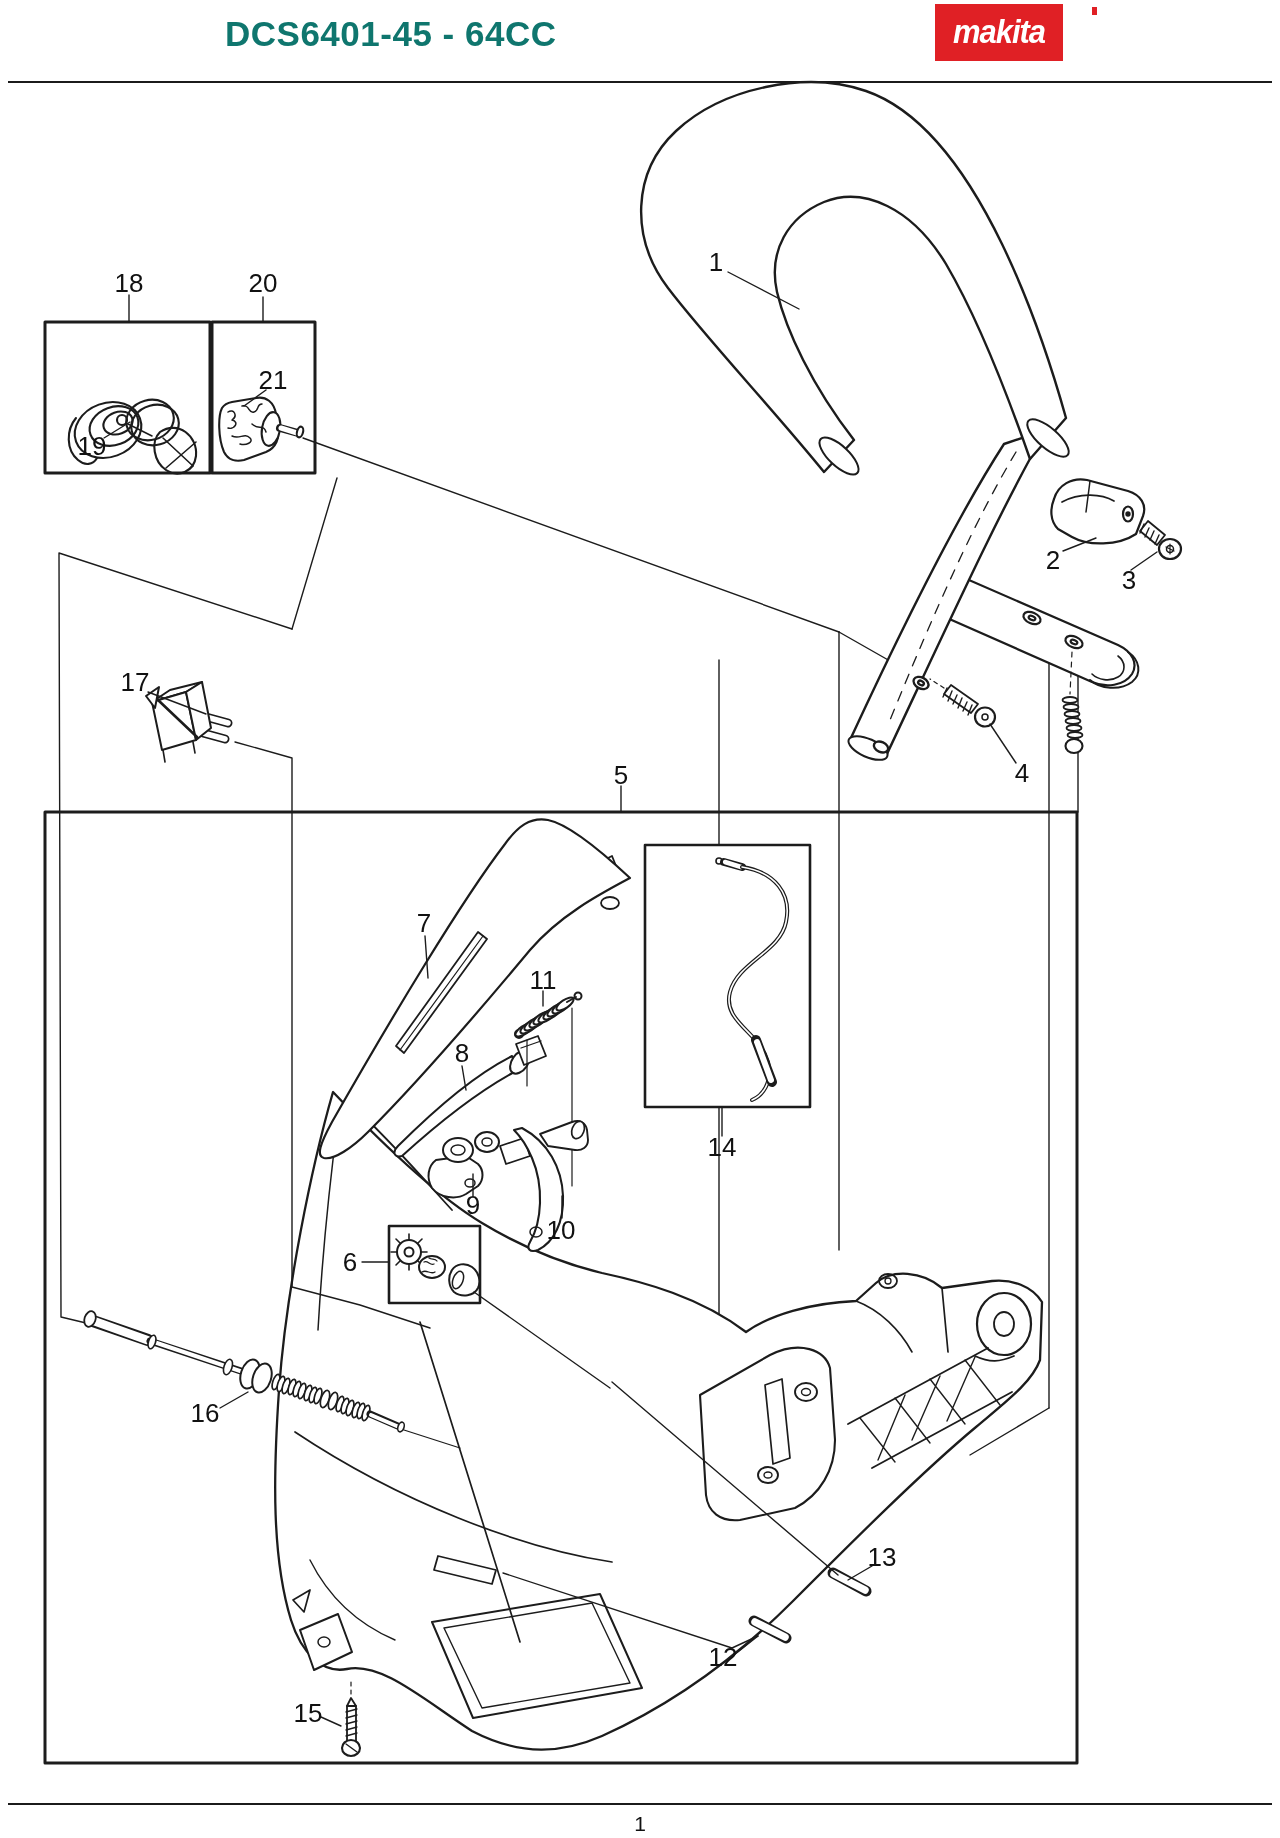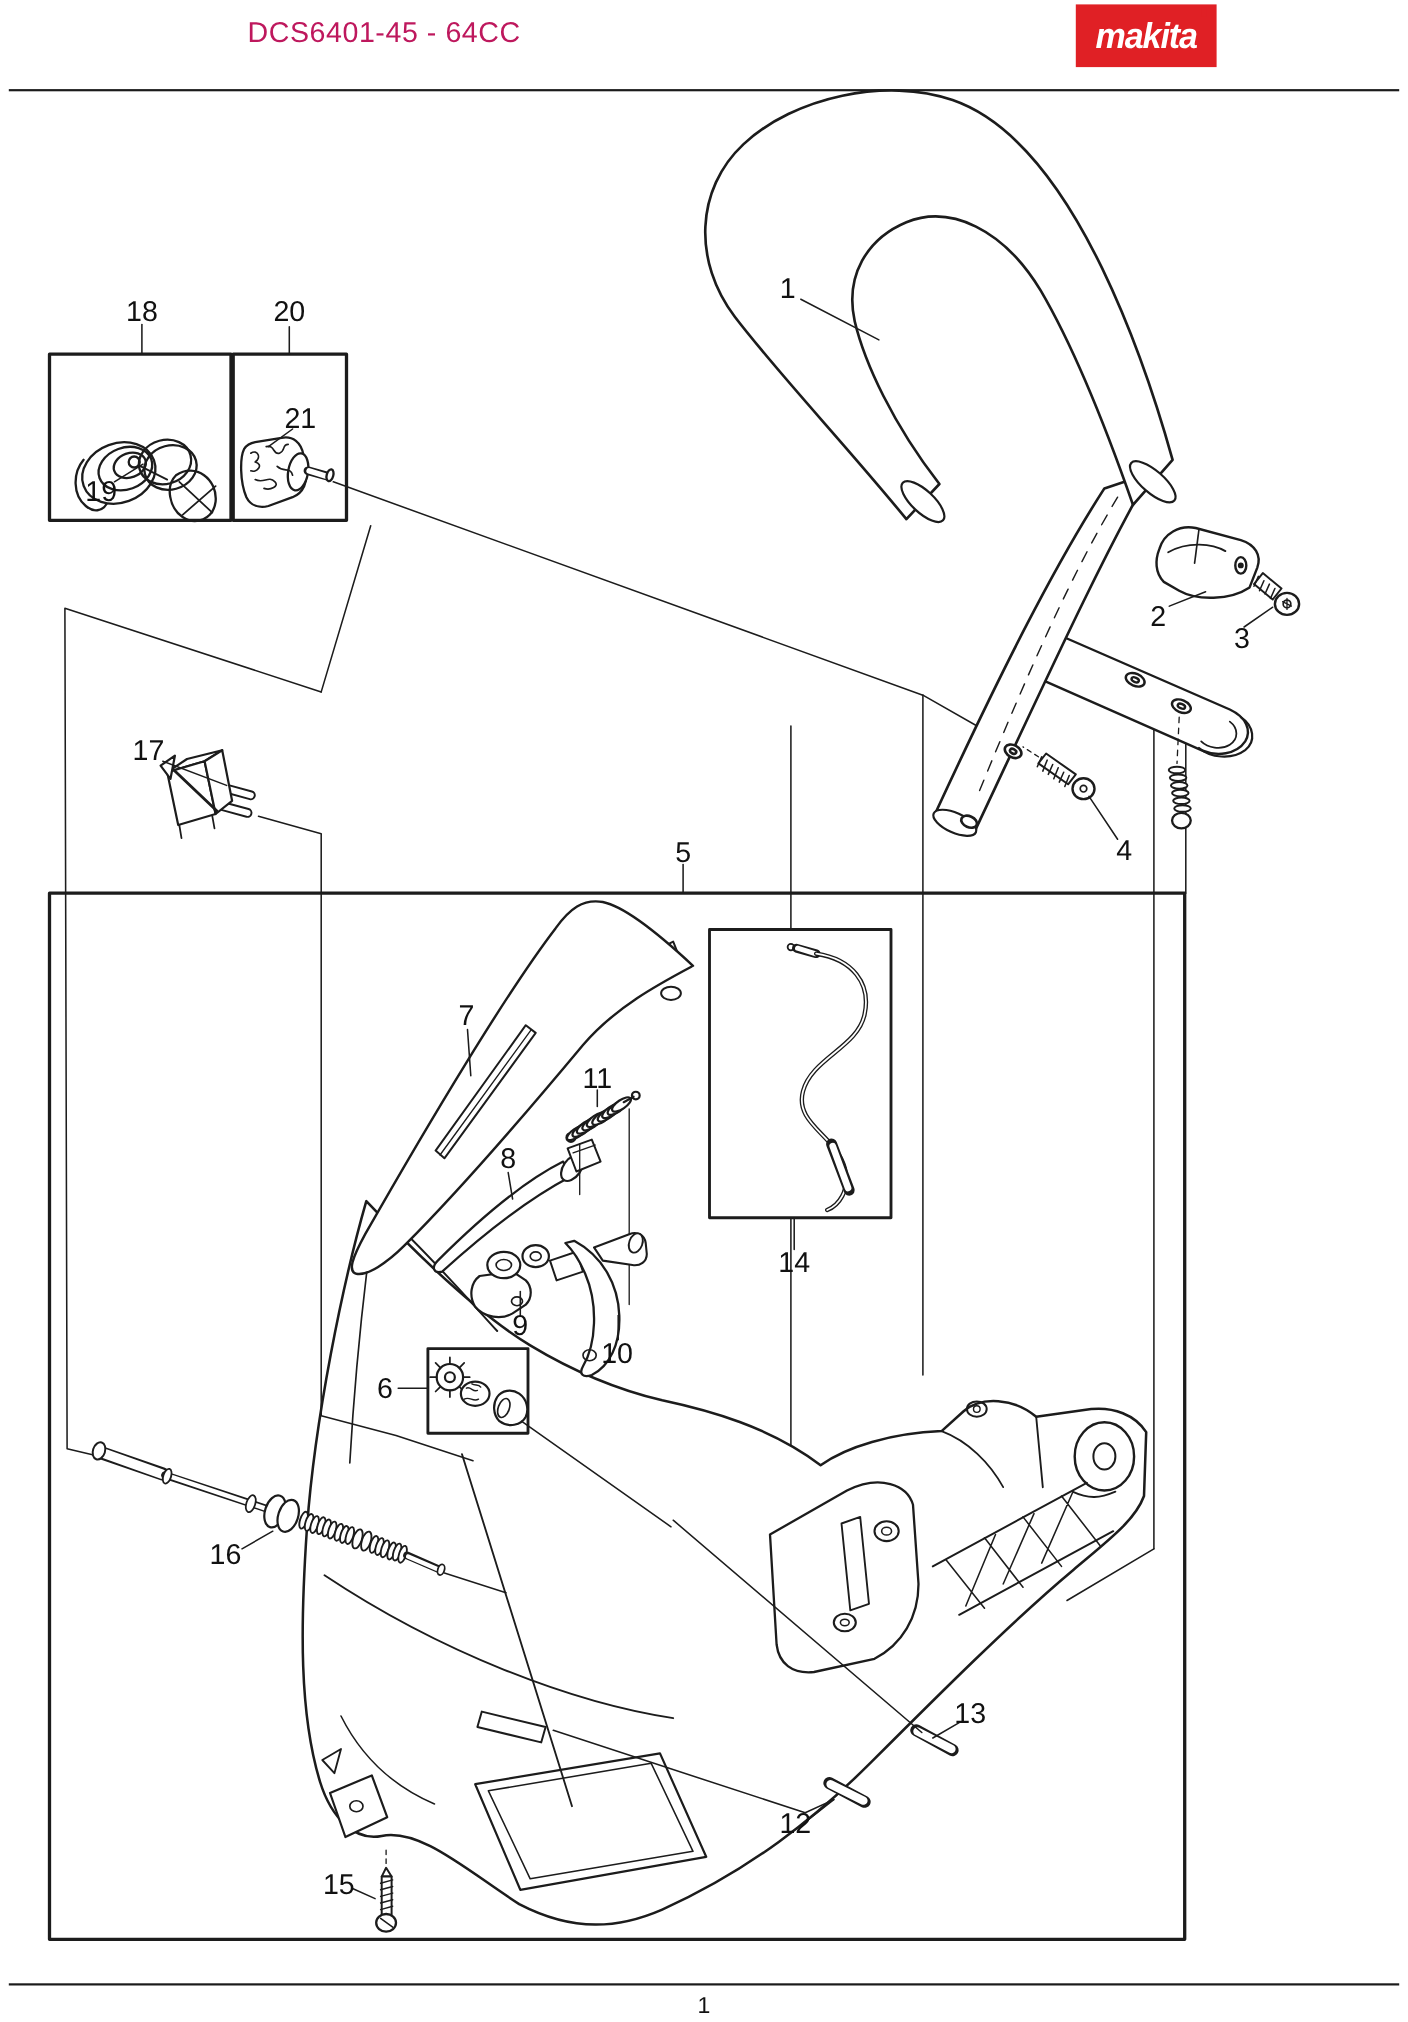--- a/index.html
+++ b/index.html
@@ -1,21 +1,21 @@
 <!DOCTYPE html>
 <html><head>
 <meta charset="utf-8">
 <style>
   html,body{margin:0;padding:0;background:#ffffff;}
   .page{position:relative;width:1280px;height:1838px;background:#fff;overflow:hidden;
         font-family:"Liberation Sans",sans-serif;color:#111;}
-  .title{position:absolute;left:225px;top:14px;font-size:26px;font-weight:normal;
-         letter-spacing:.5px;color:#be185d;white-space:nowrap;}
+  .title{position:absolute;left:225px;top:14px;font-size:35px;font-weight:bold;
+         letter-spacing:.5px;color:#0f766e;white-space:nowrap;}
   .logo{position:absolute;left:935px;top:4px;width:128px;height:57px;background:#e02025;
-        display:flex;align-items:center;justify-content:center;margin-left:43px;}
+        display:flex;align-items:center;justify-content:center;}
   .logo span{color:#fff;font-weight:bold;font-style:italic;font-size:31px;letter-spacing:-1px;
         transform:scaleY(1.05);}
   .logo-fleck{position:absolute;left:1092px;top:7px;width:5px;height:8px;background:#e02025;}
   .rule{position:absolute;left:8px;width:1264px;height:2px;background:#1b1b1b;}
   .rule.hdr{top:81px;}
   .rule.ftr{top:1803px;}
   .pageno{position:absolute;left:0;top:1812px;width:1280px;text-align:center;
           font-size:21px;color:#111;}
   svg{position:absolute;left:0;top:0;}
   svg *{vector-effect:none;}

